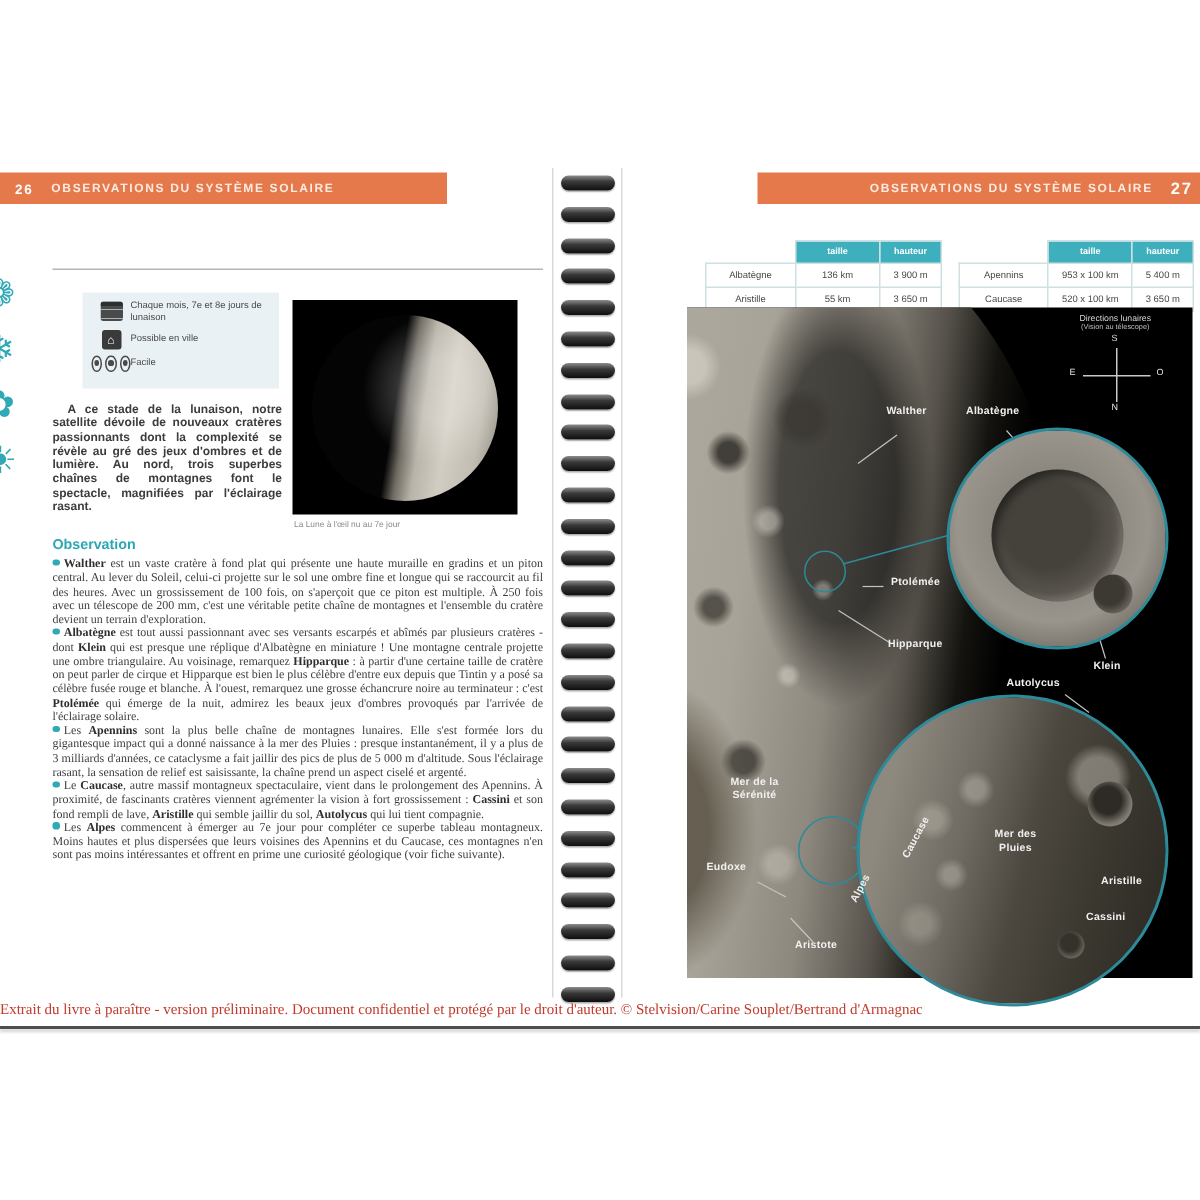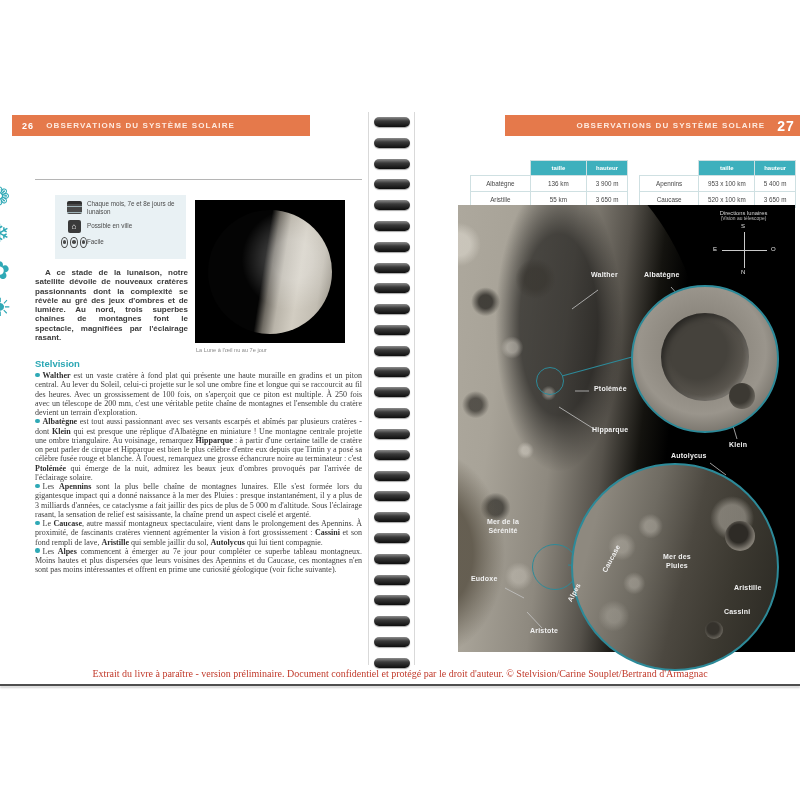--- a/index.html
+++ b/index.html
@@ -1,24 +1,24 @@
 <!DOCTYPE html>
 <html><head>
 <meta charset="utf-8">
 <style>
   html,body{margin:0;padding:0;background:#fff;}
   #canvas{position:relative;width:800px;height:800px;background:#fff;overflow:hidden;
           font-family:"Liberation Sans",sans-serif;color:#3a3a3a;}
   
   .banner{position:absolute;top:115px;height:21px;background:#e5794b;color:rgba(255,240,232,.95);
           font-size:8px;font-weight:bold;letter-spacing:1.1px;display:flex;align-items:center;}
-  #banner-left{left:12px;width:288px;padding-left:10px;text-align:center;}
+  #banner-left{left:0;width:288px;padding-left:10px;text-align:center;}
   #banner-left .pgnum{font-size:9px;margin-right:12px;color:#fff;}
   #banner-right{left:505px;width:290px;justify-content:flex-end;padding-right:10px;}
-  #banner-right .pgnum{font-size:14px;margin-left:12px;color:#fff;}
+  #banner-right .pgnum{font-size:11px;margin-left:12px;color:#fff;}
   
   #season-icons{position:absolute;left:-11px;top:178px;width:40px;}
   .season{display:block;color:#2fa9b6;font-size:25px;line-height:37px;}
   
   #page-title{position:absolute;left:35px;top:155px;font-size:13.5px;font-weight:bold;
               color:#333;letter-spacing:.4px;}
   #title-rule{position:absolute;left:35px;top:179px;width:327px;height:1px;background:#b5b5b5;}
   #info-box{position:absolute;left:55px;top:195px;width:131px;height:64px;background:#e9f1f4;
             padding:5px 6px;box-sizing:border-box;}
   .info-row{display:flex;align-items:center;margin-bottom:4px;}
@@ -108,21 +108,21 @@
   #lines-svg{position:absolute;left:0;top:0;width:337px;height:470px;overflow:visible;}
   
   #compass{position:absolute;left:238px;top:5px;width:95px;color:#d8d8d8;text-align:center;}
   #compass .c1{font-size:5.8px;}
   #compass .c2{font-size:4.9px;color:#bdbdbd;}
   .cx{position:absolute;background:#c9c9c9;}
   #cx-v{left:48px;top:22px;width:1px;height:36px;}
   #cx-h{left:26px;top:40px;width:45px;height:1px;}
   .cl{position:absolute;font-size:6px;color:#e2e2e2;}
   
-  #footer-note{position:absolute;left:0;top:668px;width:800px;text-align:center;
+  #footer-note{position:absolute;left:0;top:668px;width:800px;text-align:left;
      font-family:"Liberation Serif",serif;font-size:10px;color:#c13a2b;}
   #bottom-rule{position:absolute;left:0;top:684px;width:800px;height:2px;background:#4e4e4e;
      box-shadow:0 2px 2px rgba(0,0,0,.18);}
 </style>
 </head>
 <body>
 
 <div id="canvas">
 
   <div class="banner" id="banner-left">
@@ -173,21 +173,21 @@
     </div>
   </div>
 
   <div id="moon-photo">
     <div id="photo-moon"></div>
   </div>
   <div id="photo-caption">La Lune à l'œil nu au 7e jour</div>
 
   <div id="intro">A ce stade de la lunaison, notre satellite dévoile de nouveaux cratères passionnants dont la complexité se révèle au gré des jeux d'ombres et de lumière. Au nord, trois superbes chaînes de montagnes font le spectacle, magnifiées par l'éclairage rasant.</div>
 
-  <div id="obs-heading">Stelvision</div>
+  <div id="obs-heading">Observation</div>
   <div id="obs-body">
       <p class="obs-p"><span class="bullet"></span><b>Walther</b> est un vaste cratère à fond plat qui présente une haute muraille en gradins et un piton central. Au lever du Soleil, celui-ci projette sur le sol une ombre fine et longue qui se raccourcit au fil des heures. Avec un grossissement de 100 fois, on s'aperçoit que ce piton est multiple. À 250 fois avec un télescope de 200 mm, c'est une véritable petite chaîne de montagnes et l'ensemble du cratère devient un terrain d'exploration.</p>
       <p class="obs-p"><span class="bullet"></span><b>Albatègne</b> est tout aussi passionnant avec ses versants escarpés et abîmés par plusieurs cratères - dont <b>Klein</b> qui est presque une réplique d'Albatègne en miniature ! Une montagne centrale projette une ombre triangulaire. Au voisinage, remarquez <b>Hipparque</b> : à partir d'une certaine taille de cratère on peut parler de cirque et Hipparque est bien le plus célèbre d'entre eux depuis que Tintin y a posé sa célèbre fusée rouge et blanche. À l'ouest, remarquez une grosse échancrure noire au terminateur : c'est <b>Ptolémée</b> qui émerge de la nuit, admirez les beaux jeux d'ombres provoqués par l'arrivée de l'éclairage solaire.</p>
       <p class="obs-p"><span class="bullet"></span>Les <b>Apennins</b> sont la plus belle chaîne de montagnes lunaires. Elle s'est formée lors du gigantesque impact qui a donné naissance à la mer des Pluies : presque instantanément, il y a plus de 3 milliards d'années, ce cataclysme a fait jaillir des pics de plus de 5 000 m d'altitude. Sous l'éclairage rasant, la sensation de relief est saisissante, la chaîne prend un aspect ciselé et argenté.</p>
       <p class="obs-p"><span class="bullet"></span>Le <b>Caucase</b>, autre massif montagneux spectaculaire, vient dans le prolongement des Apennins. À proximité, de fascinants cratères viennent agrémenter la vision à fort grossissement : <b>Cassini</b> et son fond rempli de lave, <b>Aristille</b> qui semble jaillir du sol, <b>Autolycus</b> qui lui tient compagnie.</p>
       <p class="obs-p"><span class="bullet"></span>Les <b>Alpes</b> commencent à émerger au 7e jour pour compléter ce superbe tableau montagneux. Moins hautes et plus dispersées que leurs voisines des Apennins et du Caucase, ces montagnes n'en sont pas moins intéressantes et offrent en prime une curiosité géologique (voir fiche suivante).</p>
     </div>
 
   <div id="spiral">
       <div class="ring" style="top: 117px;"></div>

